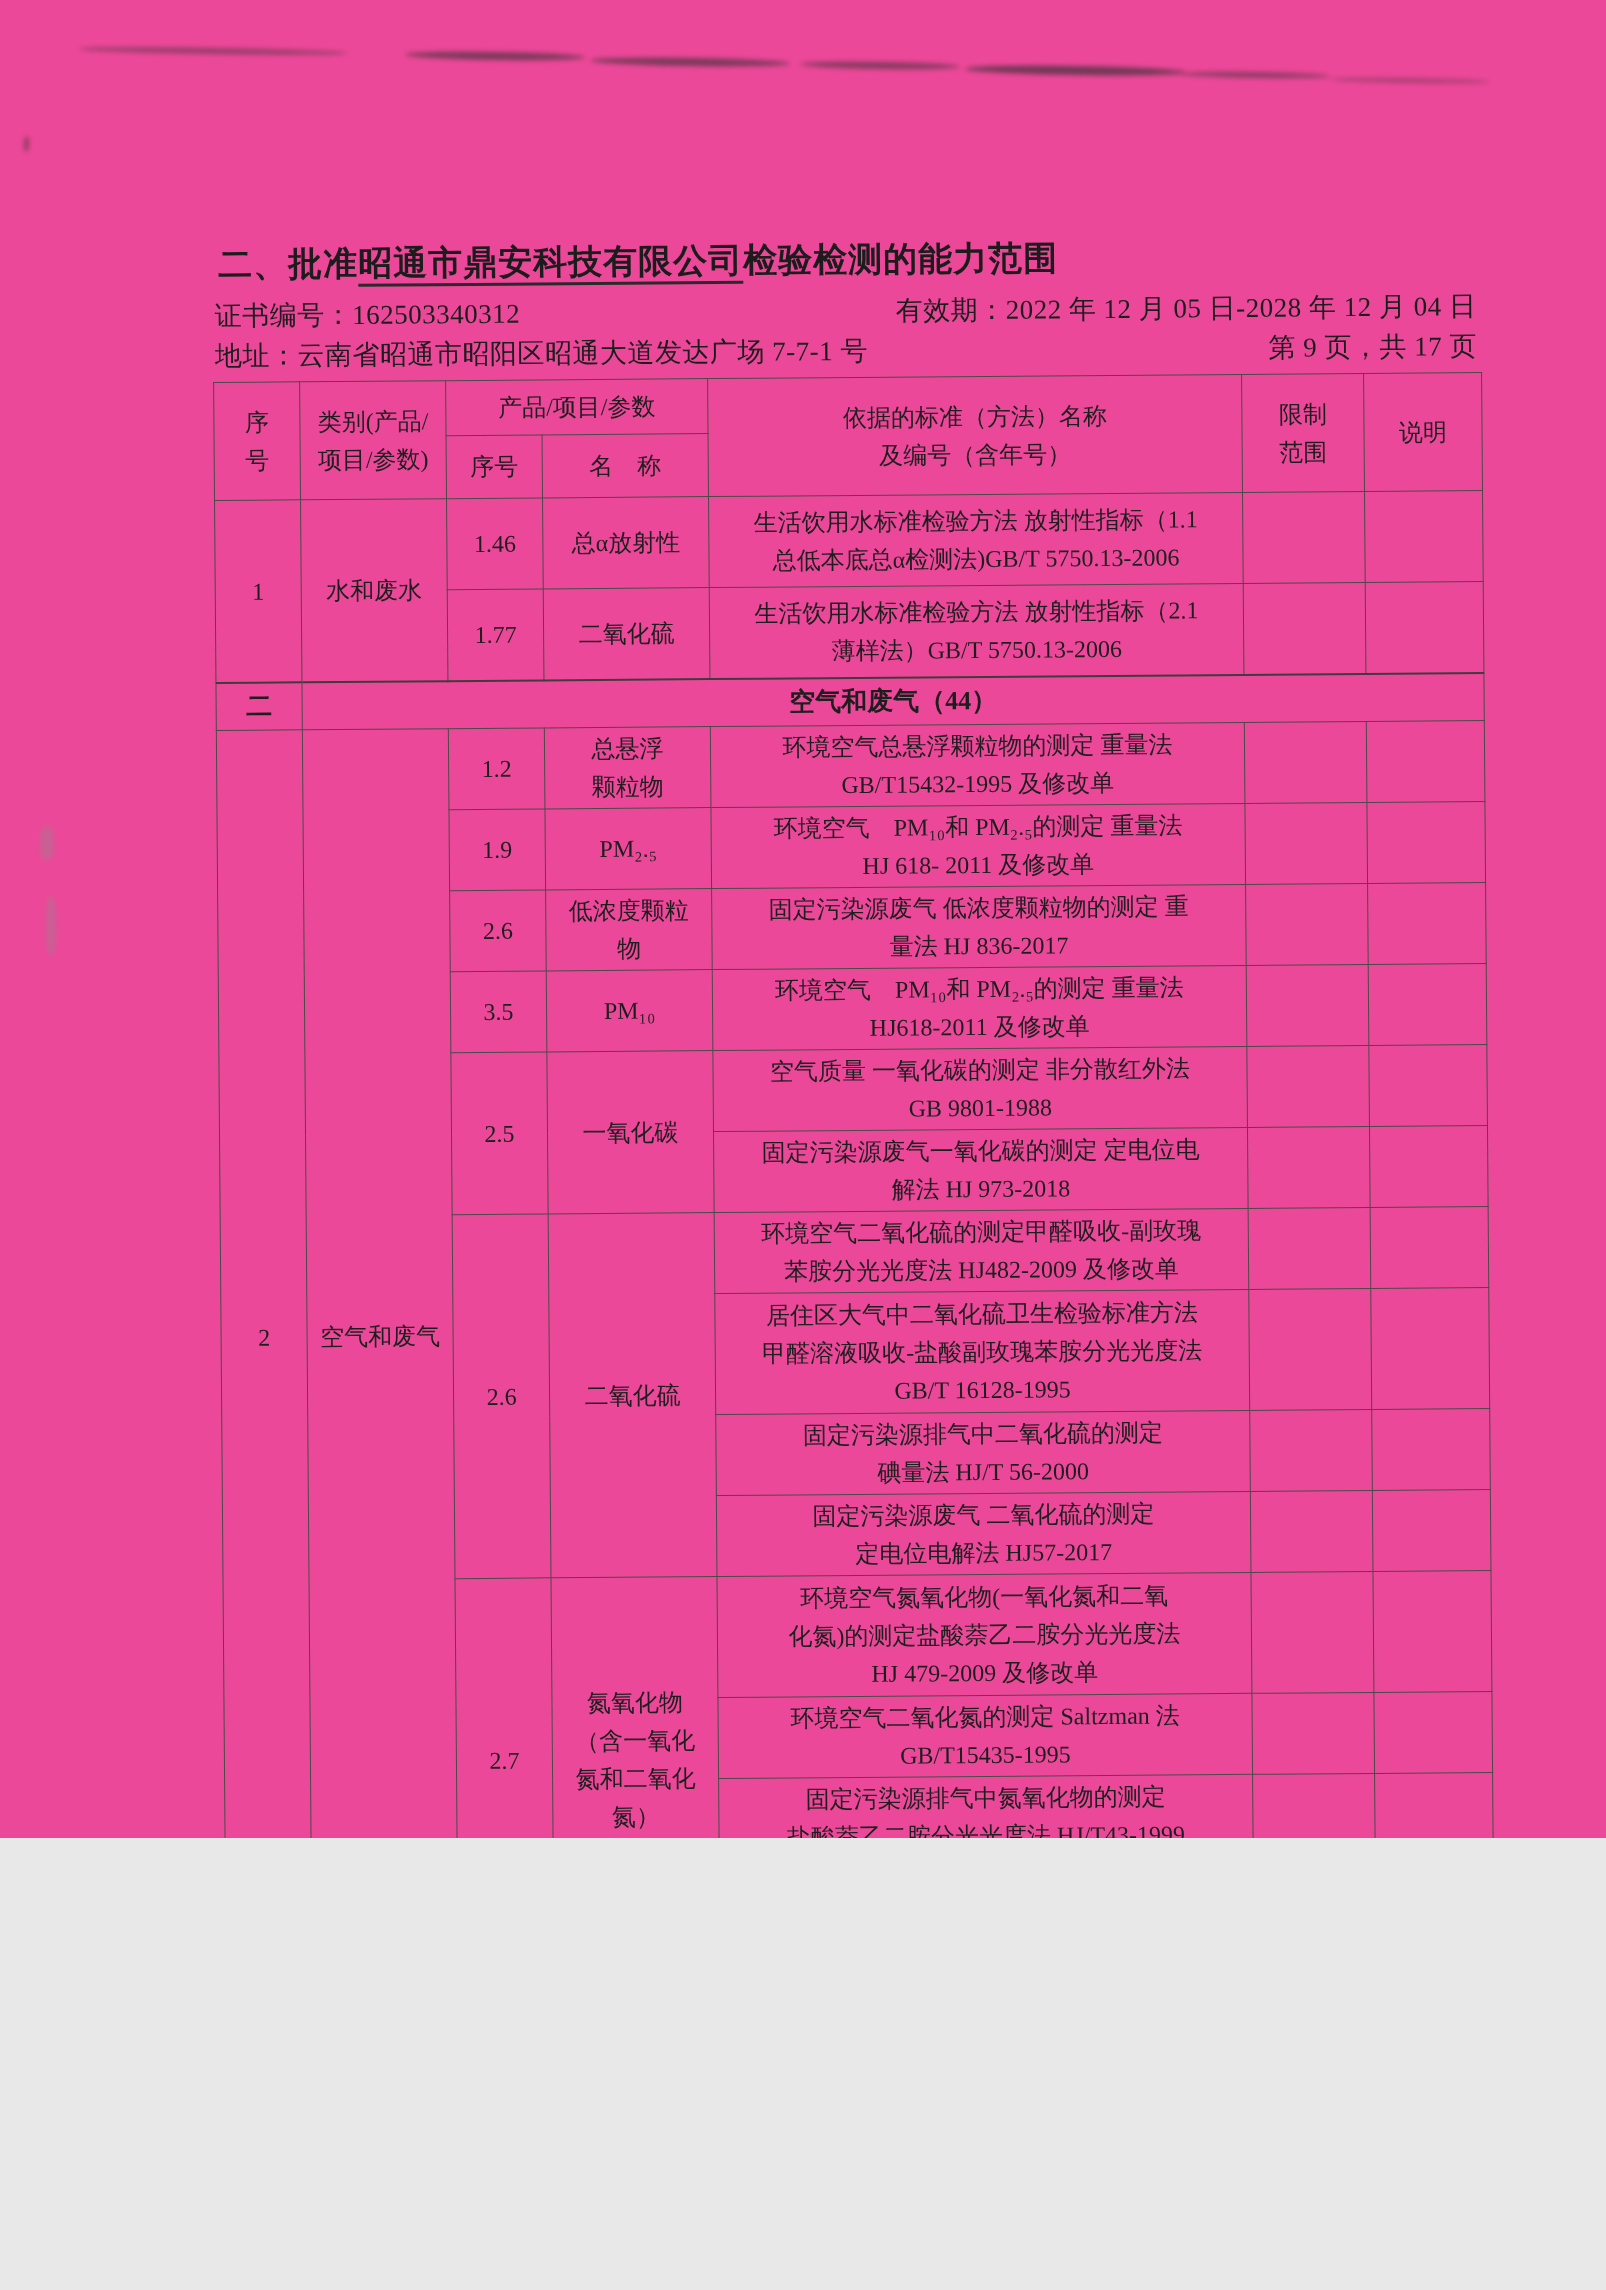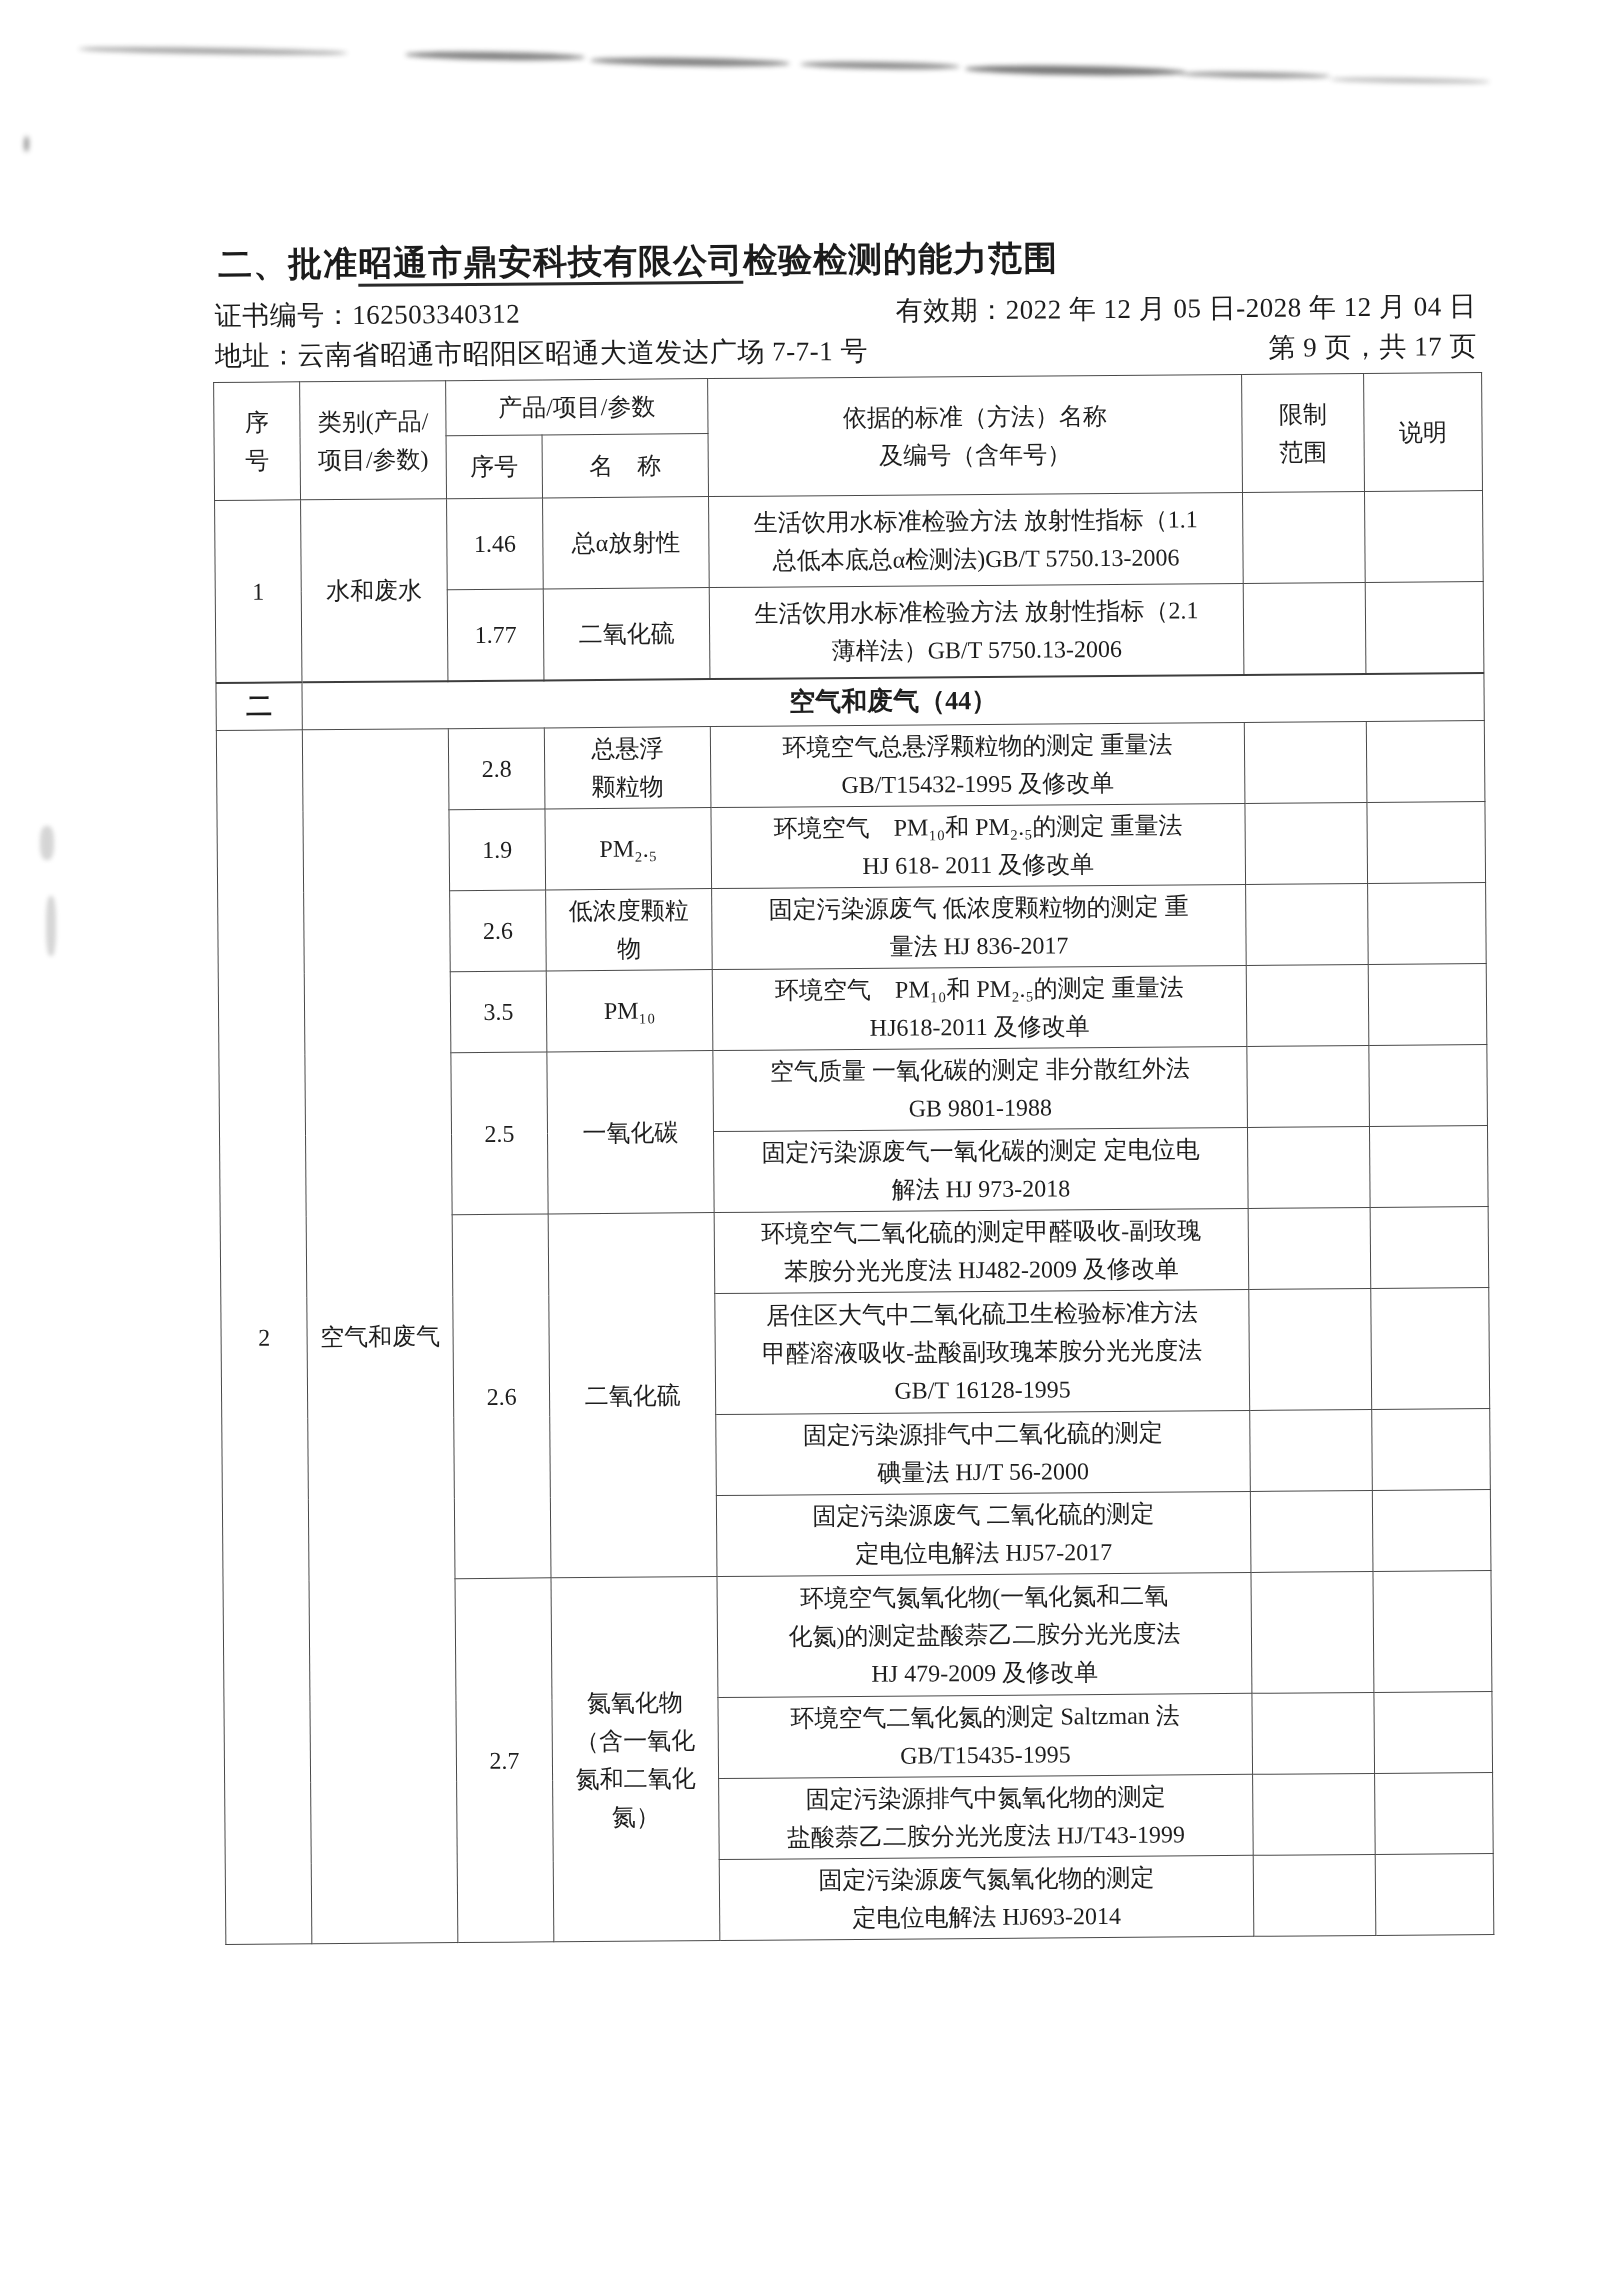--- a/index.html
+++ b/index.html
@@ -1,19 +1,19 @@
 <!DOCTYPE html>
 <html lang="zh"><head>
 <meta charset="utf-8">
 <style>
   html,body{margin:0;padding:0;background:#e8e8e8;}
   .page{
     position:relative;
-    width:1606px;height:2290px;
-    background:#ffffff;
+    width:1606px;height:1838px;
+    background:#ec4899;
     overflow:hidden;
     font-family:"Liberation Serif","DejaVu Serif",serif;
     color:#222;
   }
   
   .smudge{
     position:absolute;background:#2f2f2f;border-radius:50%;
     filter:blur(2.5px);transform:rotate(0.9deg);
   }
   .mark-left{
@@ -135,21 +135,21 @@
       </tr>
 
       <tr class="rdiv">
         <td>二</td>
         <td colspan="6">空气和废气（44）</td>
       </tr>
 
       <tr class="r2l">
         <td rowspan="14">2</td>
         <td rowspan="14">空气和废气</td>
-        <td>2.8</td>
+        <td>1.2</td>
         <td>总悬浮
 颗粒物</td>
         <td class="stdcell">环境空气总悬浮颗粒物的测定 重量法
 GB/T15432-1995 及修改单</td>
         <td></td>
         <td></td>
       </tr>
       <tr class="r2l">
         <td>1.9</td>
         <td>PM₂.₅</td>

